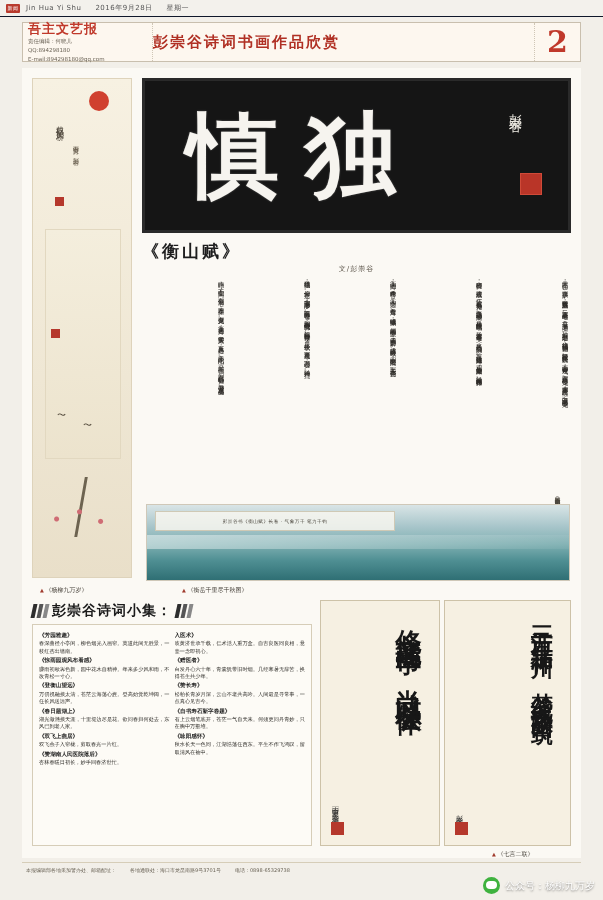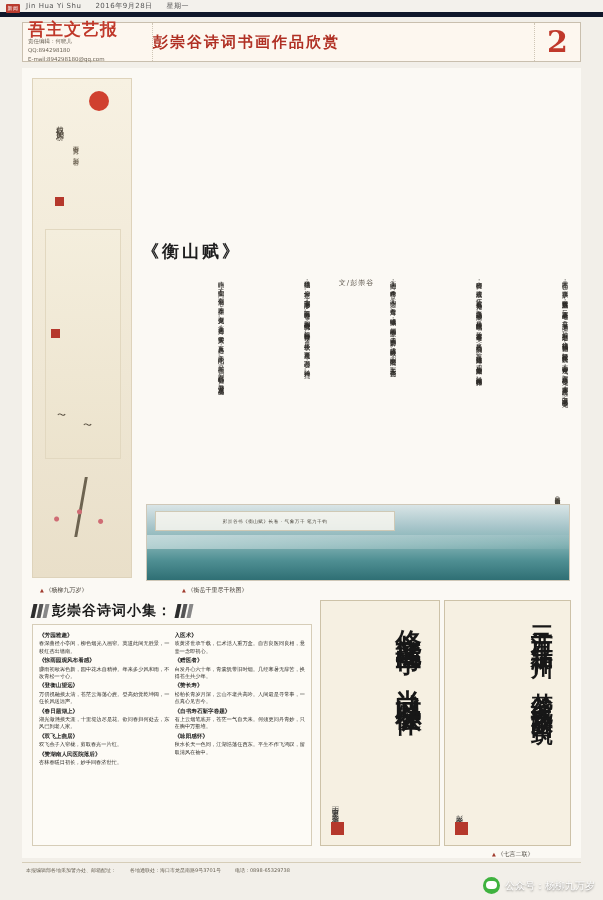--- a/index.html
+++ b/index.html
@@ -14,21 +14,21 @@
     height: 900px;
     margin: 0 auto;
     background: #f2efe9;
     overflow: hidden;
   }
 
   
   .topbar {
     position: absolute; left: 0; top: 0; width: 603px; height: 17px;
     background: #f3f1ec;
-    border-bottom: 5px solid #0f172a;
+    border-bottom: 1px solid #0f172a;
     display: flex; align-items: center;
     font-size: 7px; color: #555;
     padding-left: 26px;
     letter-spacing: .5px;
   }
   .topbar .tb-seg { margin-right: 14px; white-space: nowrap; }
   .topbar .tb-mark {
     position: absolute; left: 6px; top: 4px;
     width: 14px; height: 9px; background: #b93b2e; border-radius: 1px;
     font-size: 5px; color: #fff; text-align: center; line-height: 9px;
@@ -42,21 +42,21 @@
     border: 1px solid #c9bfae;
     display: flex; align-items: stretch;
   }
   .mast-left {
     width: 130px; border-right: 1px dotted #cfc6b6;
     padding: 3px 4px 2px 5px;
     display: flex; flex-direction: column; justify-content: center;
   }
   .mast-logo {
     font-family: "DejaVu Serif", "Liberation Serif", serif;
-    font-size: 17px; font-weight: bold; color: #c0392b;
+    font-size: 13px; font-weight: bold; color: #c0392b;
     letter-spacing: 1px; line-height: 14px;
   }
   .mast-sub { font-size: 5.5px; color: #6b6356; line-height: 7px; margin-top: 2px; }
   .mast-center {
     flex: 1; display: flex; align-items: center; 
   }
   .mast-title {
     font-family: "DejaVu Serif", "Liberation Serif", serif;
     font-size: 15px; font-weight: bold; color: #b03024; letter-spacing: 2px;
   }
@@ -150,21 +150,21 @@
 
   
   .art-title {
     position: absolute; left: 120px; top: 172px; width: 429px;
     text-align: left;
     font-family: "DejaVu Serif", "Liberation Serif", serif;
     font-size: 17px; font-weight: bold; color: #1d1d1d; letter-spacing: 3px;
   }
   .art-byline {
     position: absolute; left: 120px; top: 196px; width: 429px;
-    text-align: center; font-size: 7px; color: #5a5348; letter-spacing: 1px; margin-top: 14px;
+    text-align: center; font-size: 7px; color: #5a5348; letter-spacing: 1px;
   }
 
   
   .art-body {
     position: absolute; left: 124px; top: 208px; width: 424px; height: 222px;
     display: flex; flex-direction: row-reverse; gap: 6px;
   }
   .art-col {
     flex: 1;
     writing-mode: vertical-rl;
@@ -318,20 +318,27 @@
       <div class="scroll-cal2">丙申夏月 彭崇谷</div>
       <div class="scroll-seal" style="left:22px; top:118px;"></div>
       <div class="scroll-mid"></div>
       <div class="scroll-seal" style="left:18px; top:250px;"></div>
       <div class="scroll-bird" style="left:24px; top:330px;">〜</div>
       <div class="scroll-bird" style="left:50px; top:340px;">〜</div>
       <div class="scroll-branch"></div>
     </div>
     <div class="caption cap-left">《杨柳九万岁》</div>
 
+    <div class="calligraphy">
+      <div class="cal-chars">
+        <span>慎</span><span>独</span>
+      </div>
+      <div class="cal-sign">彭崇谷</div>
+      <div class="cal-seal"></div>
+    </div>
 
     <div class="art-title">《衡山赋》</div>
     <div class="art-byline">文/彭崇谷</div>
 
     <div class="art-body">
       <div class="art-col">天南巨岳，寰宇洪炉。巍巍重熊八百里，云蒸霞蔚七十峰。盘亘潇湘之上，耸峙荆楚之中。祝融绝顶朝旭日，藏经殿里听松风。南台古寺迎紫气，方广深林隐苍龙。水帘洞天悬玉练，白龙潭底卧蛟龙。</div>
       <div class="art-col">山岭横亘，大成碑矗。怀素草书惊神鬼，李白题诗动帝阍。昌黎投笔叹绝唱，子厚挥毫写奇文。千载风流归一脉，万年胜迹耀乾坤。观音阁上烟霞聚，藏经楼内典籍存。</div>
       <div class="art-col">衡山之秀，秀在峰峦；衡山之奇，奇在云海。或晴岚缥缈，或烟雨空蒙；或霜天寥廓，或雪岭嵯峨。四时之景不同，而乐亦无穷也。</div>
       <div class="art-col">登临绝顶，俯仰苍茫。北望洞庭渺渺，南眺五岭苍苍。湘水如带绕城郭，祝融似柱撑穹苍。思接千载，视通万里；心游万仞，神驰八荒。</div>
       <div class="art-col">呜呼！山不在高，有仙则名；水不在深，有龙则灵。衡岳之灵秀，实钟于斯人；斯人之风骨，亦映于此山。登斯山也，则有心旷神怡、宠辱偕忘之感矣。</div>

